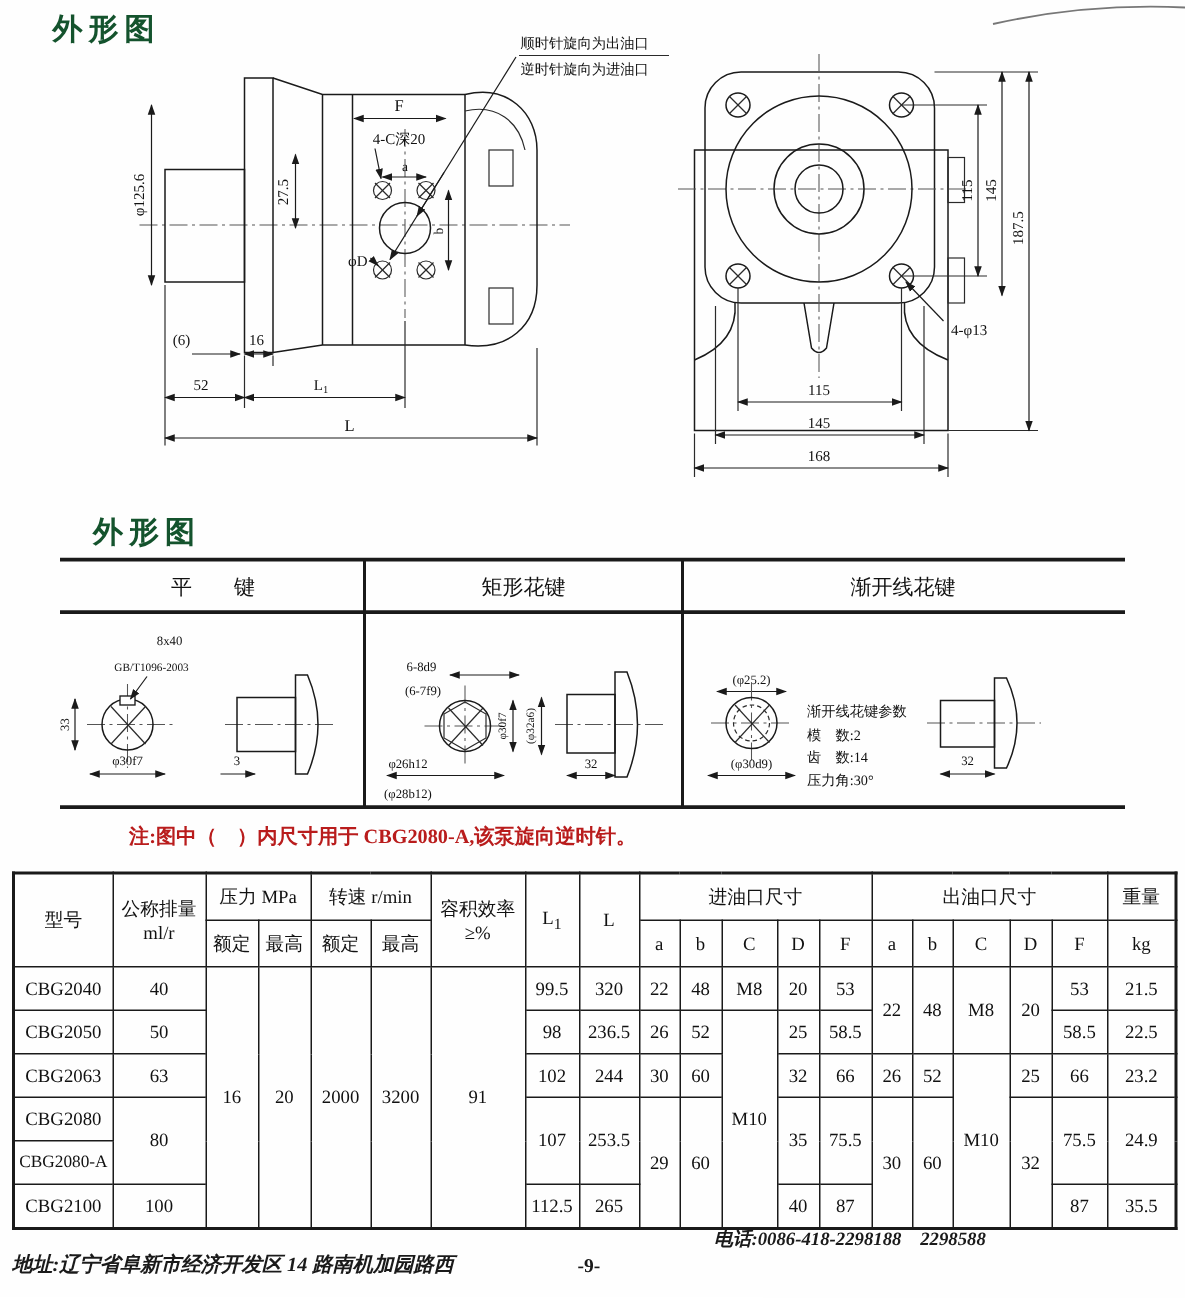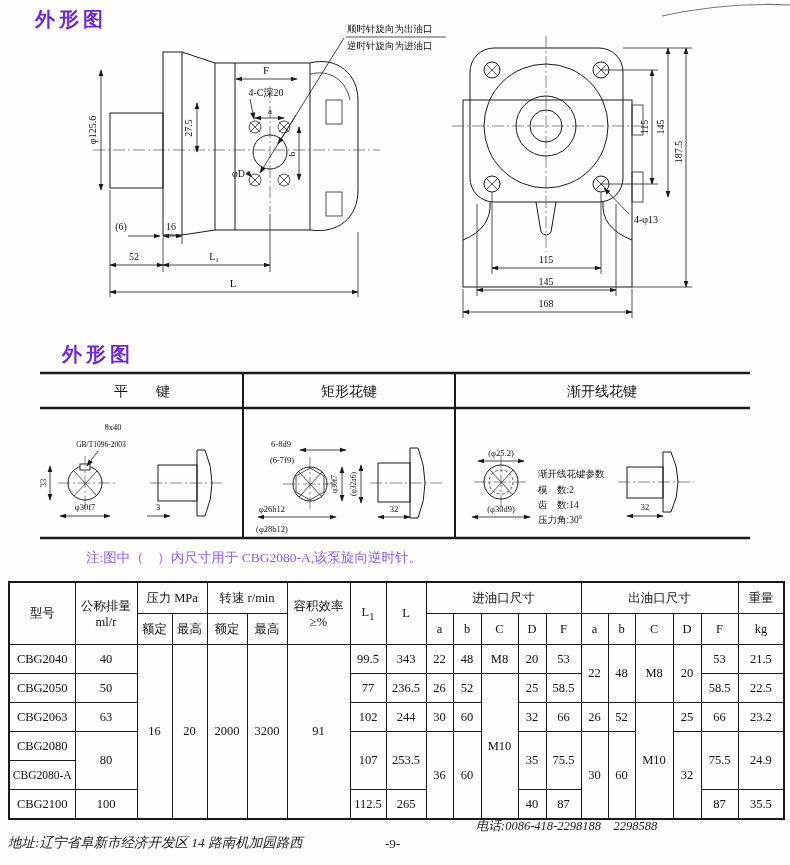--- a/index.html
+++ b/index.html
@@ -1,35 +1,35 @@
 <!DOCTYPE html>
 <html><head>
 <meta charset="utf-8">
 <style>
   html,body{margin:0;padding:0;background:#ffffff;}
   .page{position:relative;width:790px;height:865px;background:#fefefe;overflow:hidden;
         font-family:"Liberation Serif",serif;color:#111;}
-  .title{position:absolute;font-size:20px;font-weight:bold;letter-spacing:4px;color:#6d28d9;
+  .title{position:absolute;font-size:20px;font-weight:bold;letter-spacing:4px;color:#14532d;
          font-family:"Liberation Serif",serif;}
-  .note{position:absolute;left:86px;top:549px;font-size:13.5px;font-weight:normal;color:#8b5cf6;}
+  .note{position:absolute;left:86px;top:549px;font-size:13.5px;font-weight:bold;color:#b91c1c;}
   svg{position:absolute;left:0;}
   svg text{font-family:"Liberation Serif",serif;fill:#111;}
   .ln{stroke:#1a1a1a;stroke-width:1;fill:none;}
   .lt{stroke:#2a2a2a;stroke-width:0.8;fill:none;}
   .cl{stroke:#555;stroke-width:0.7;fill:none;stroke-dasharray:12 3 2 3;}
   .dim{stroke:#1a1a1a;stroke-width:0.8;fill:none;}
   .spec{position:absolute;left:8px;top:581px;border-collapse:collapse;table-layout:fixed;width:776px;}
   .spec td{border:1px solid #1a1a1a;text-align:center;vertical-align:middle;padding:0;
            font-size:12.5px;color:#111;overflow:hidden;white-space:nowrap;}
   .spec .hA{height:30px;font-size:12.5px;}
   .spec .hB{height:30px;margin-top:31px;}
   .spec .bd{height:28px;}
   .spec .sm{font-size:11.5px;}
   .spec{border:2px solid #1a1a1a;}
-  .foot{position:absolute;font-weight:normal;font-style:italic;color:#1a1a1a;}
+  .foot{position:absolute;font-weight:bold;font-style:italic;color:#1a1a1a;}
 </style>
 </head>
 <body>
 
 <div class="page">
 
   <div class="title" style="left:35px;top:6px;">外形图</div>
 
   <svg id="svg-drawings" style="top:0;" width="790" height="335" viewBox="0 0 790 335">
     <defs>
@@ -312,37 +312,37 @@
     </tr>
     <tr>
       <td class="bd">CBG2040</td>
       <td class="bd">40</td>
       <td class="bd" rowspan="6">16</td>
       <td class="bd" rowspan="6">20</td>
       <td class="bd" rowspan="6">2000</td>
       <td class="bd" rowspan="6">3200</td>
       <td class="bd" rowspan="6">91</td>
       <td class="bd">99.5</td>
-      <td class="bd">343</td>
+      <td class="bd">320</td>
       <td class="bd">22</td>
       <td class="bd">48</td>
       <td class="bd">M8</td>
       <td class="bd">20</td>
       <td class="bd">53</td>
       <td class="bd" rowspan="2">22</td>
       <td class="bd" rowspan="2">48</td>
       <td class="bd" rowspan="2">M8</td>
       <td class="bd" rowspan="2">20</td>
       <td class="bd">53</td>
       <td class="bd">21.5</td>
     </tr>
     <tr>
       <td class="bd">CBG2050</td>
       <td class="bd">50</td>
-      <td class="bd">77</td>
+      <td class="bd">98</td>
       <td class="bd">236.5</td>
       <td class="bd">26</td>
       <td class="bd">52</td>
       <td class="bd" rowspan="5">M10</td>
       <td class="bd">25</td>
       <td class="bd">58.5</td>
       <td class="bd">58.5</td>
       <td class="bd">22.5</td>
     </tr>
     <tr>
@@ -359,21 +359,21 @@
       <td class="bd" rowspan="4">M10</td>
       <td class="bd">25</td>
       <td class="bd">66</td>
       <td class="bd">23.2</td>
     </tr>
     <tr>
       <td class="bd">CBG2080</td>
       <td class="bd" rowspan="2">80</td>
       <td class="bd" rowspan="2">107</td>
       <td class="bd" rowspan="2">253.5</td>
-      <td class="bd" rowspan="3">36</td>
+      <td class="bd" rowspan="3">29</td>
       <td class="bd" rowspan="3">60</td>
       <td class="bd" rowspan="2">35</td>
       <td class="bd" rowspan="2">75.5</td>
       <td class="bd" rowspan="3">30</td>
       <td class="bd" rowspan="3">60</td>
       <td class="bd" rowspan="3">32</td>
       <td class="bd" rowspan="2">75.5</td>
       <td class="bd" rowspan="2">24.9</td>
     </tr>
     <tr>

